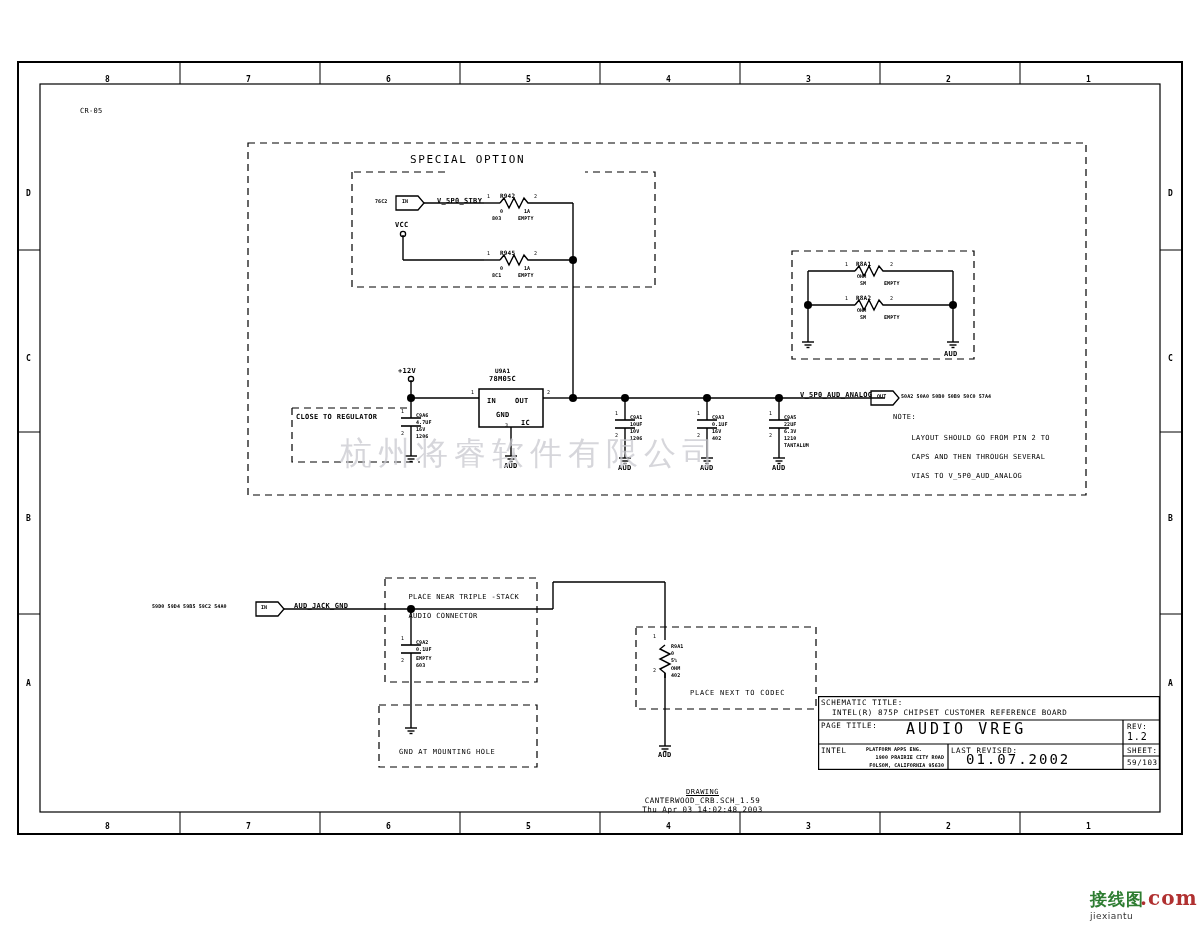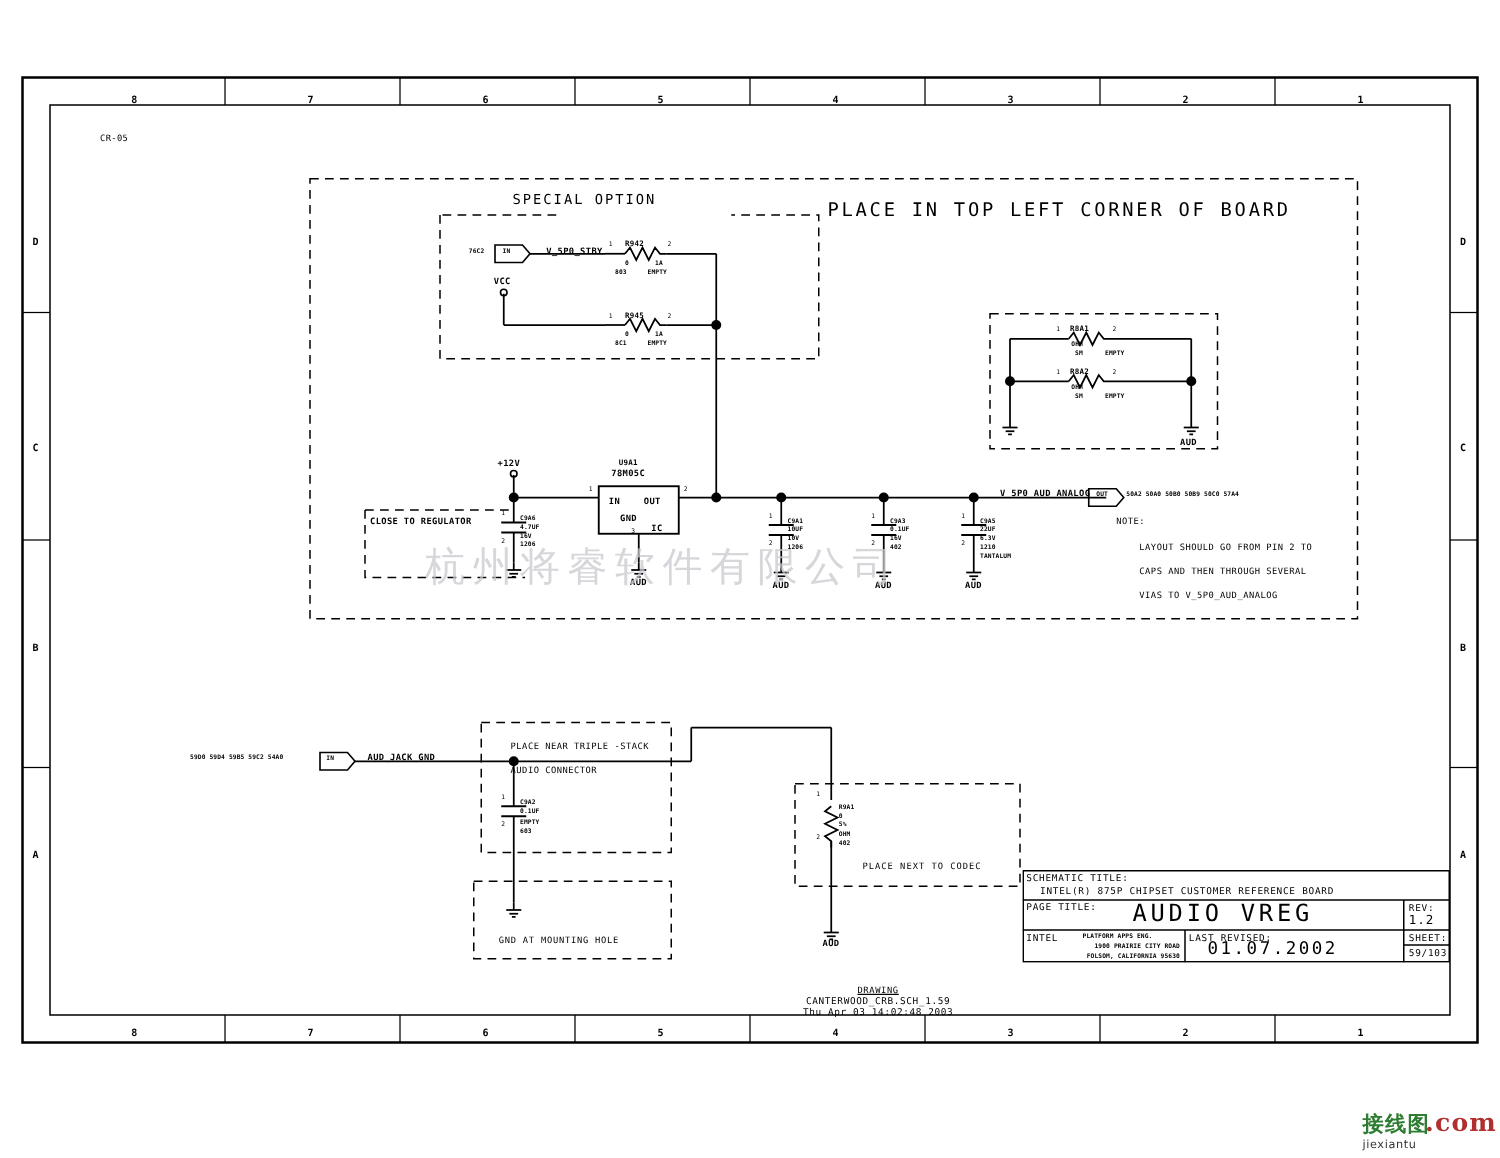--- a/index.html
+++ b/index.html
@@ -11,21 +11,21 @@
   #sheet{position:absolute;left:0;top:0;width:1200px;height:926px;}
   .abs{position:absolute;}
   .txt{position:absolute;white-space:pre;font-family:"DejaVu Sans Mono", monospace;color:#000;line-height:1.05;}
   .lbl{font-size:7px;letter-spacing:0.3px;}
   .lbl6{font-size:6px;letter-spacing:0.2px;}
   .lbl5{font-size:5px;letter-spacing:0.1px;}
   .big{font-size:15px;letter-spacing:2.2px;}
   .med{font-size:11px;letter-spacing:1.6px;}
   .zone{font-size:8px;font-weight:bold;letter-spacing:0.5px;}
   .ttl{font-size:7.5px;letter-spacing:0.6px;}
-  .ttlbig{font-size:19px;letter-spacing:3px;}
+  .ttlbig{font-size:15px;letter-spacing:3px;}
   .ttlmid{font-size:10px;letter-spacing:0.8px;}
   svg{position:absolute;left:0;top:0;}
   .wm{position:absolute;font-family:"DejaVu Serif",serif;color:#c9c9cf;opacity:.75;
       font-size:32px;letter-spacing:6px;white-space:nowrap;pointer-events:none;}
   .wm2{position:absolute;pointer-events:none;}
   .wmcn{font-family:"DejaVu Serif",serif;font-size:17px;font-weight:bold;}
 </style>
 </head>
 <body>
 
@@ -204,21 +204,20 @@
 
     <rect x="636" y="627" width="180" height="82" fill="none" stroke="#000" stroke-width="1.2" stroke-dasharray="7,5"></rect>
 
     <path d="M665 645 l-5 4 l10 5 l-10 5 l10 5 l-10 5 l5 4 l0 5" fill="none" stroke="#000" stroke-width="1.4"></path>
     <line x1="665" y1="673" x2="665" y2="740" stroke="#000" stroke-width="1.4"></line>
     <use href="#gndsym" x="665" y="740"></use>
   </svg>
 
   <div class="txt med" style="left:410px;top:154px;">SPECIAL OPTION</div>
 
-  <div class="txt big" style="left:662px;top:161px;">PLACE IN TOP LEFT CORNER OF BOARD</div>
 
   <div class="txt lbl5" style="left:375px;top:199px;font-weight:bold;">76C2</div>
   <div class="txt lbl5" style="left:402px;top:199px;font-weight:bold;">IN</div>
   <div class="txt lbl" style="left:426px;top:198px;font-weight:bold;padding-left:11px;">V_5P0_STBY</div>
 
   <div class="txt lbl5" style="left:487px;top:194px;">1</div>
   <div class="txt lbl6" style="left:500px;top:193px;font-weight:bold;">R942</div>
   <div class="txt lbl5" style="left:534px;top:194px;">2</div>
   <div class="txt lbl5" style="left:500px;top:209px;font-weight:bold;">0</div>
   <div class="txt lbl5" style="left:524px;top:209px;font-weight:bold;">1A</div>

